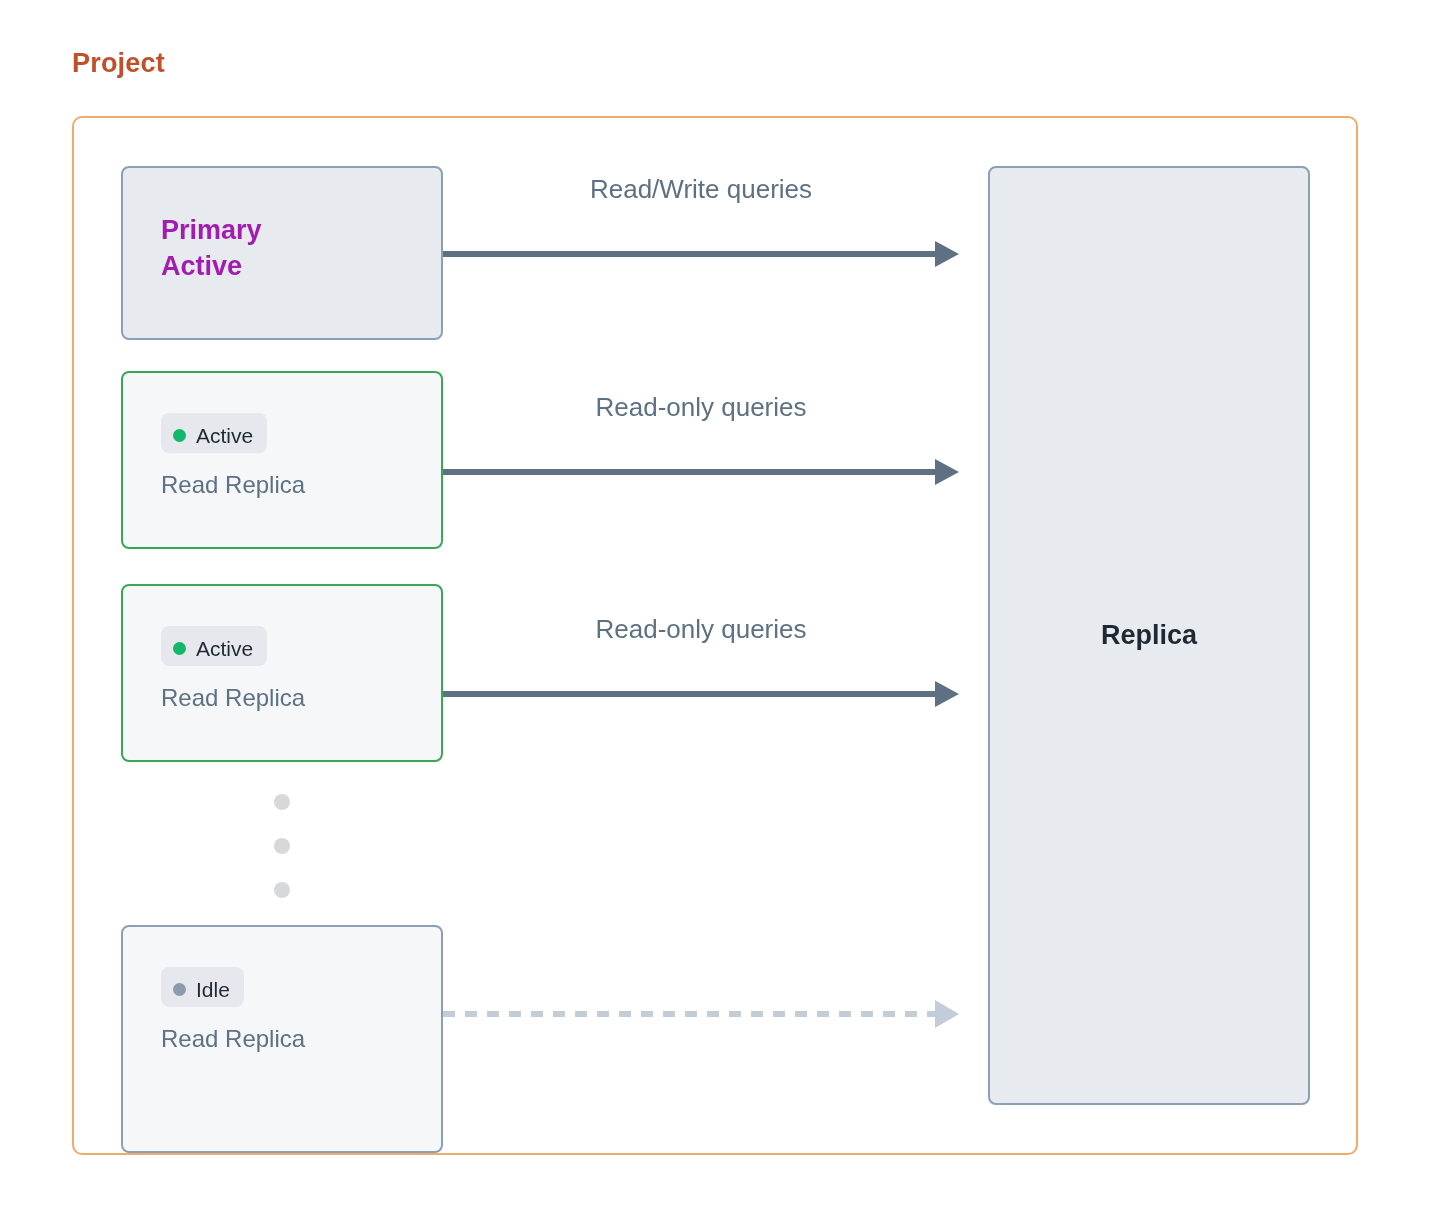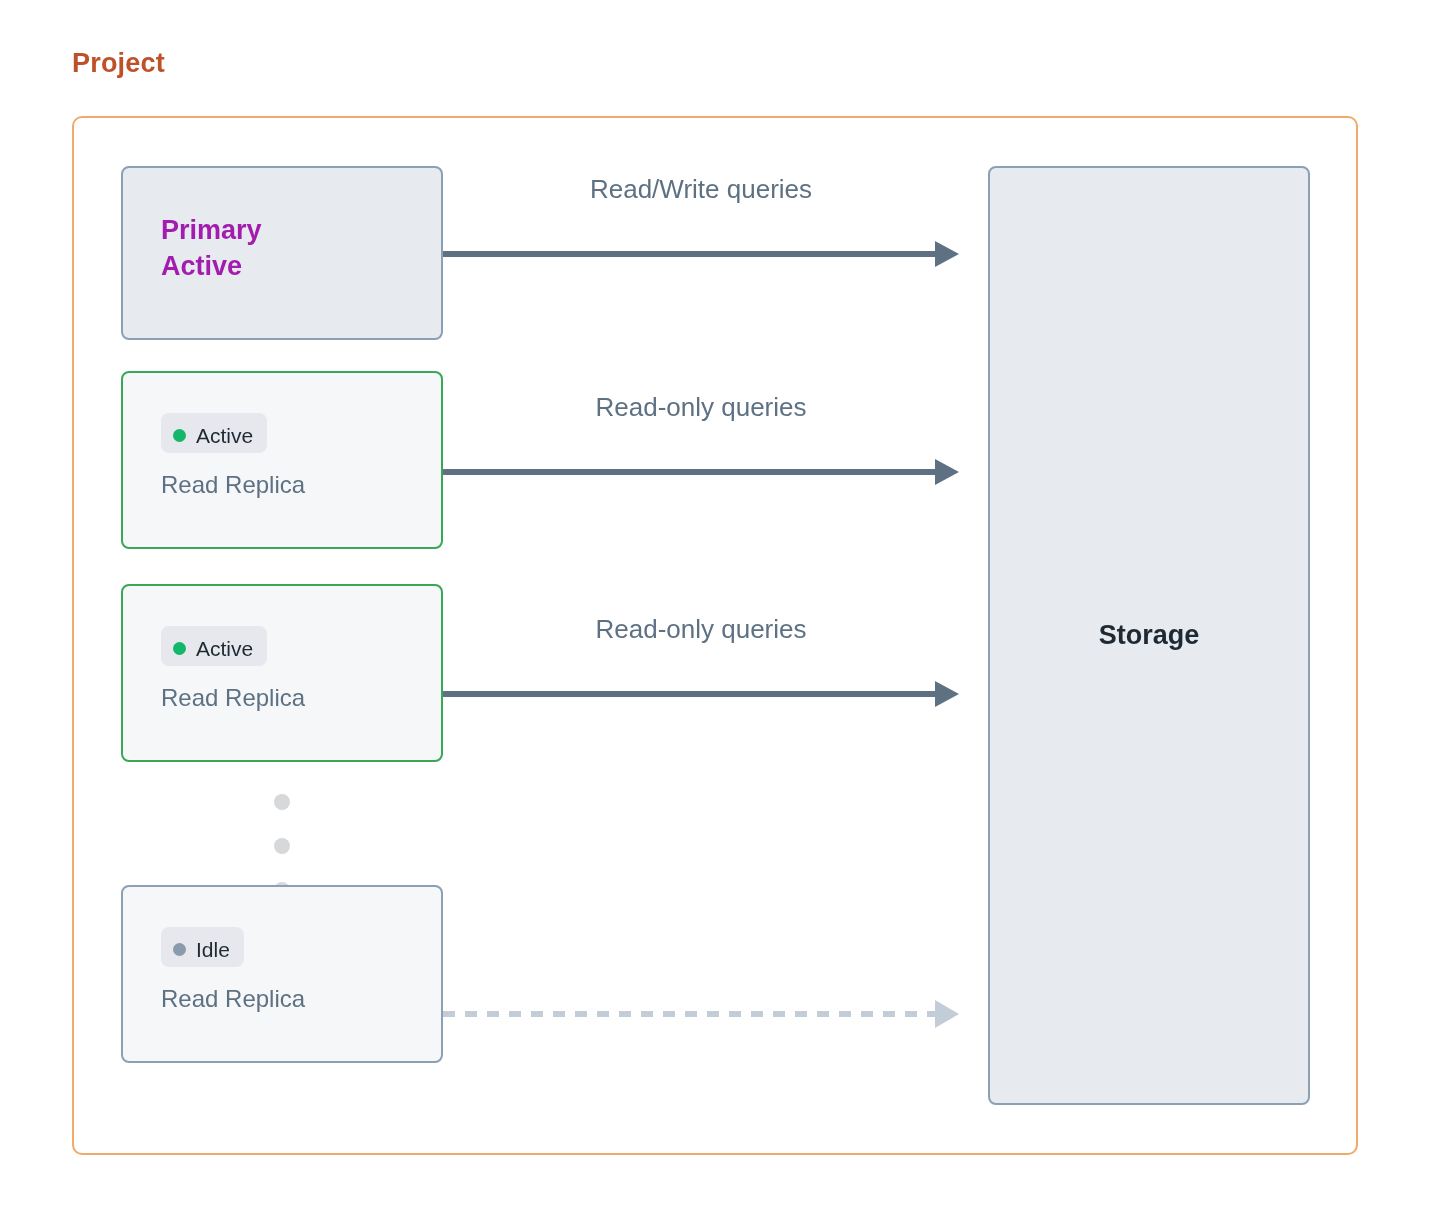--- a/index.html
+++ b/index.html
@@ -73,21 +73,21 @@
   }
   .node-replica.active {
     border: 2px solid #3aa757;
   }
   .node-replica.idle {
     border: 2px solid #8ba0b4;
   }
 
   .replica-1 { top: 371px; height: 178px; }
   .replica-2 { top: 584px; height: 178px; }
-  .replica-3 { top: 885px; height: 178px; }
+  .replica-3 { top: 925px; height: 228px; }
 
   .badge {
     position: absolute;
     left: 38px;
     top: 40px;
     height: 36px;
     display: flex;
     align-items: center;
     gap: 10px;
     padding: 4px 14px 0 12px;
@@ -223,21 +223,21 @@
 
 <div class="node node-replica idle replica-3">
   <div class="badge">
     <span class="badge-dot gray"></span>
     <span class="badge-label">Idle</span>
   </div>
   <div class="replica-name">Read Replica</div>
 </div>
 
 <div class="node node-storage">
-  <div class="node-title">Storage</div>
+  <div class="node-title">Replica</div>
 </div>
 
 <div class="connector conn-1">
   <div class="conn-label">Read/Write queries</div>
   <svg class="conn-svg" width="516" height="40" viewBox="0 0 516 40">
     <line x1="0" y1="20" x2="495" y2="20" stroke="#5e7183" stroke-width="6"></line>
     <polygon points="492,7 516,20 492,33" fill="#5e7183"></polygon>
   </svg>
 </div>
 

